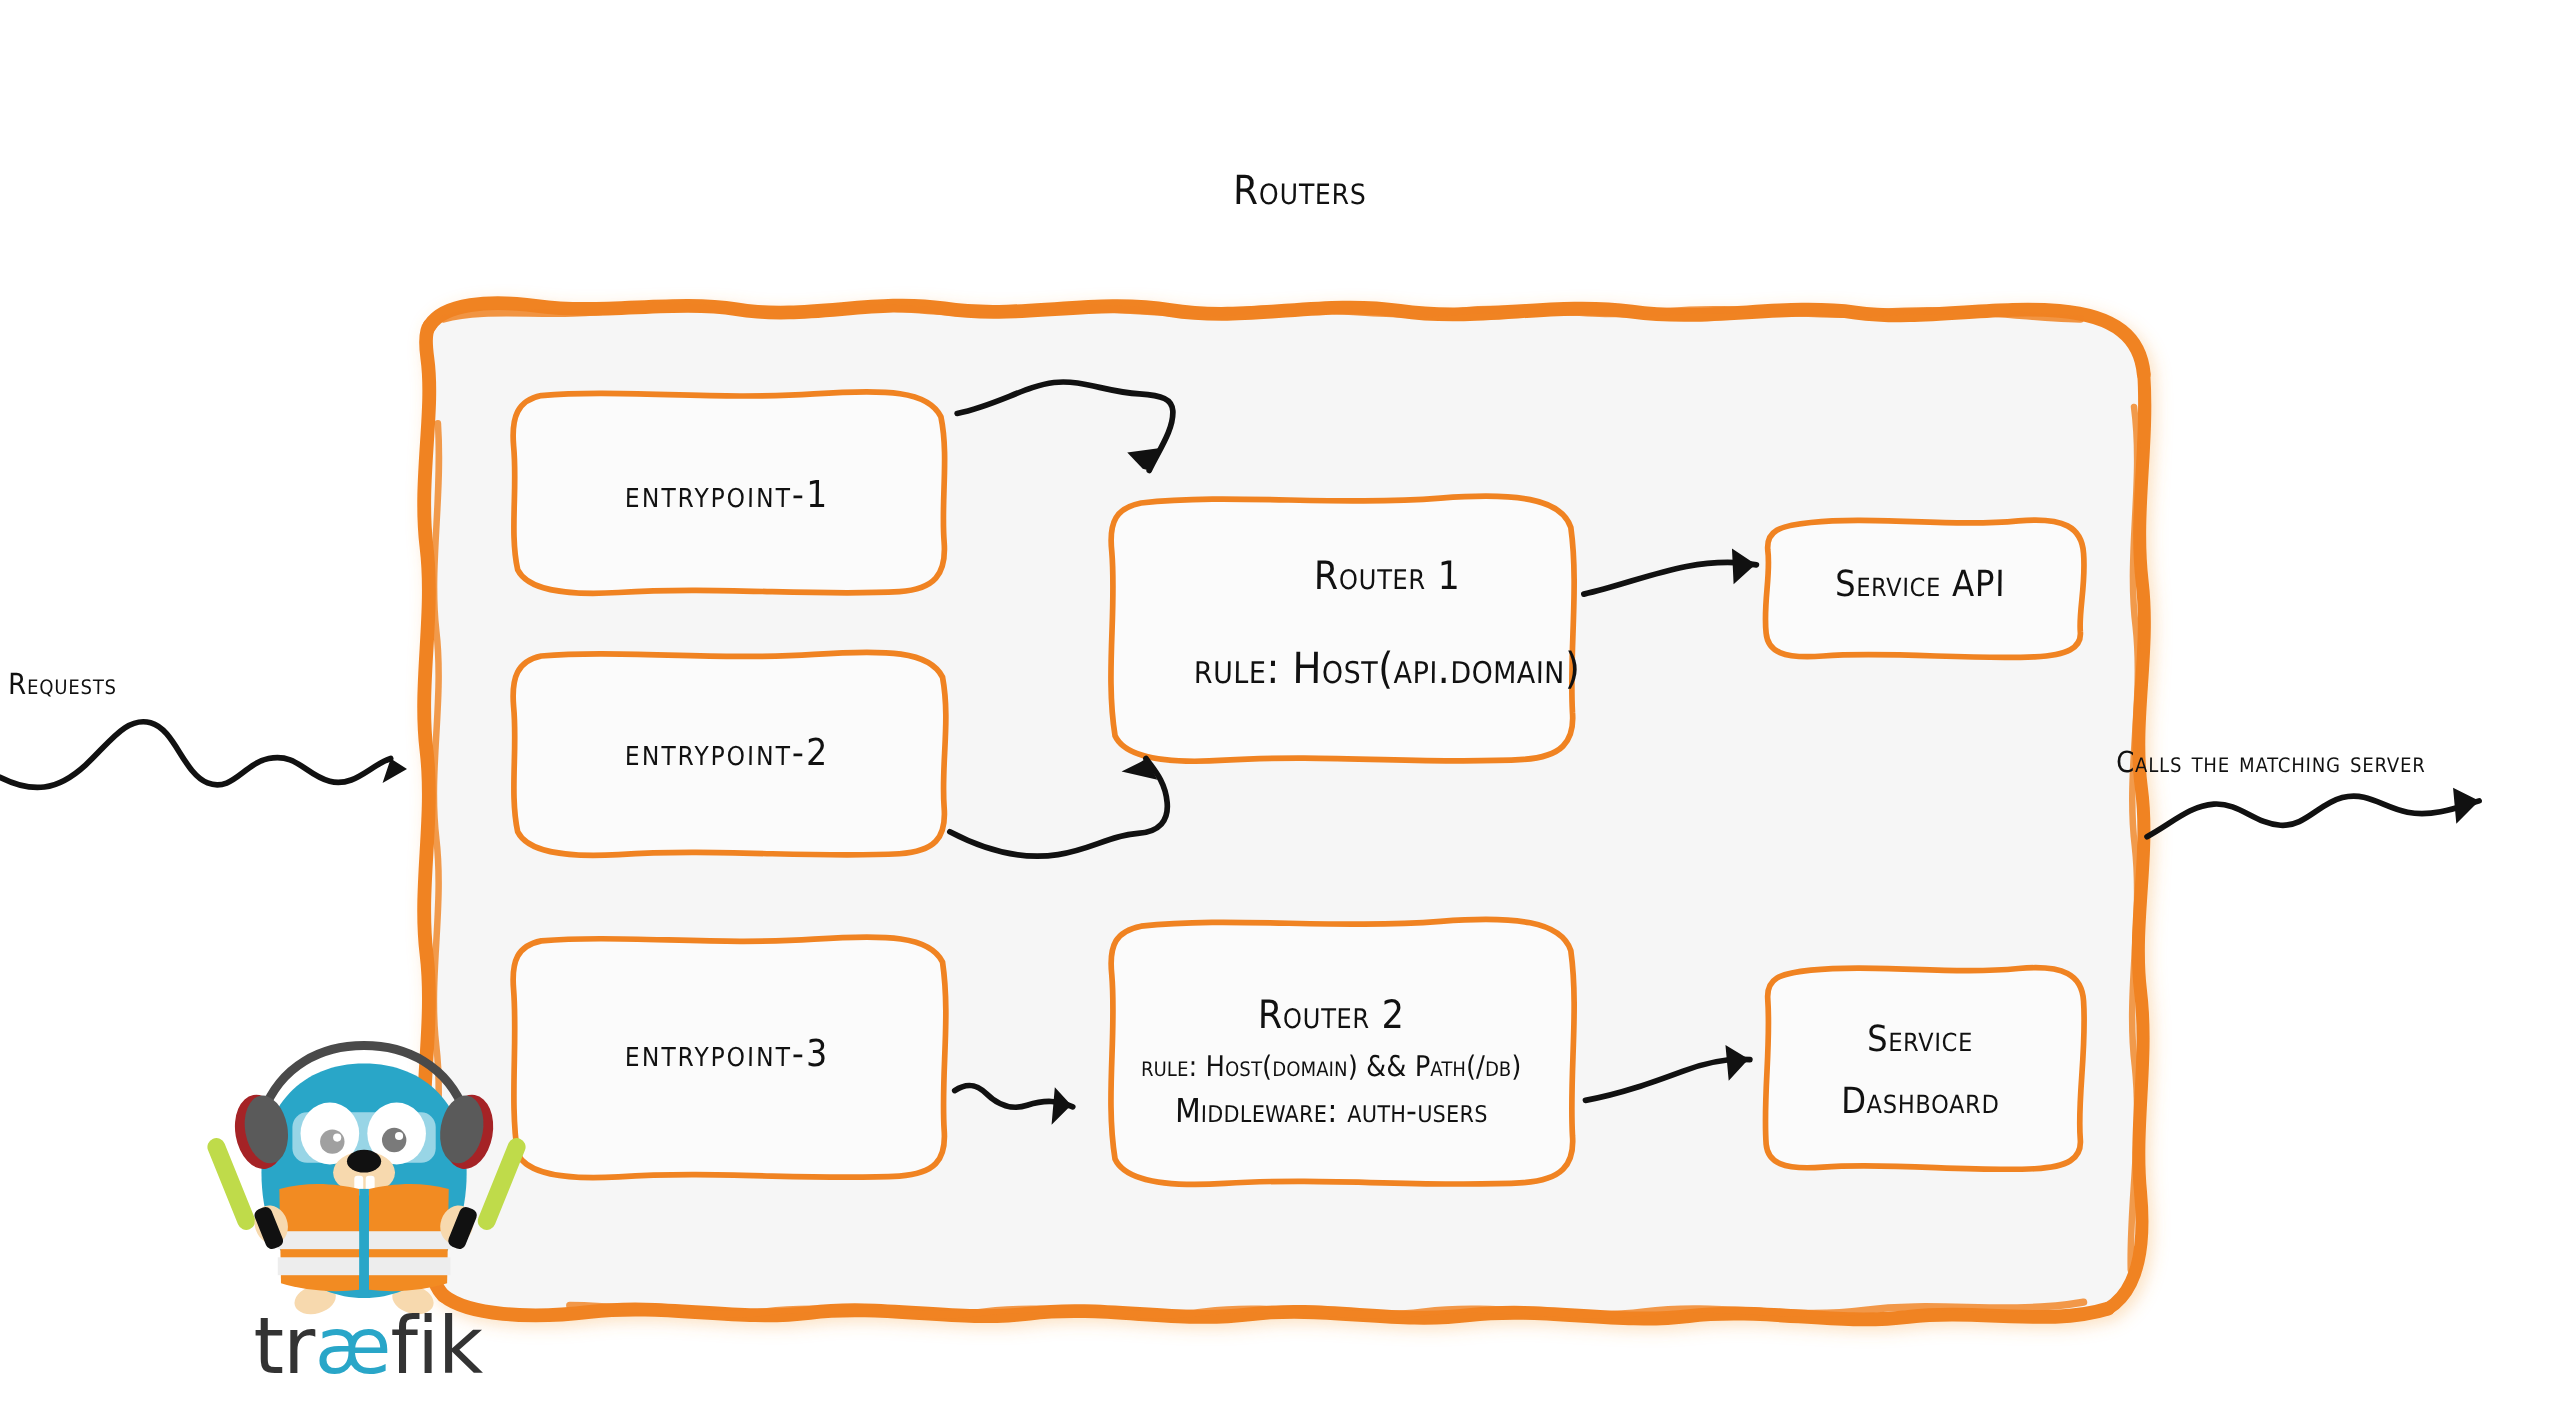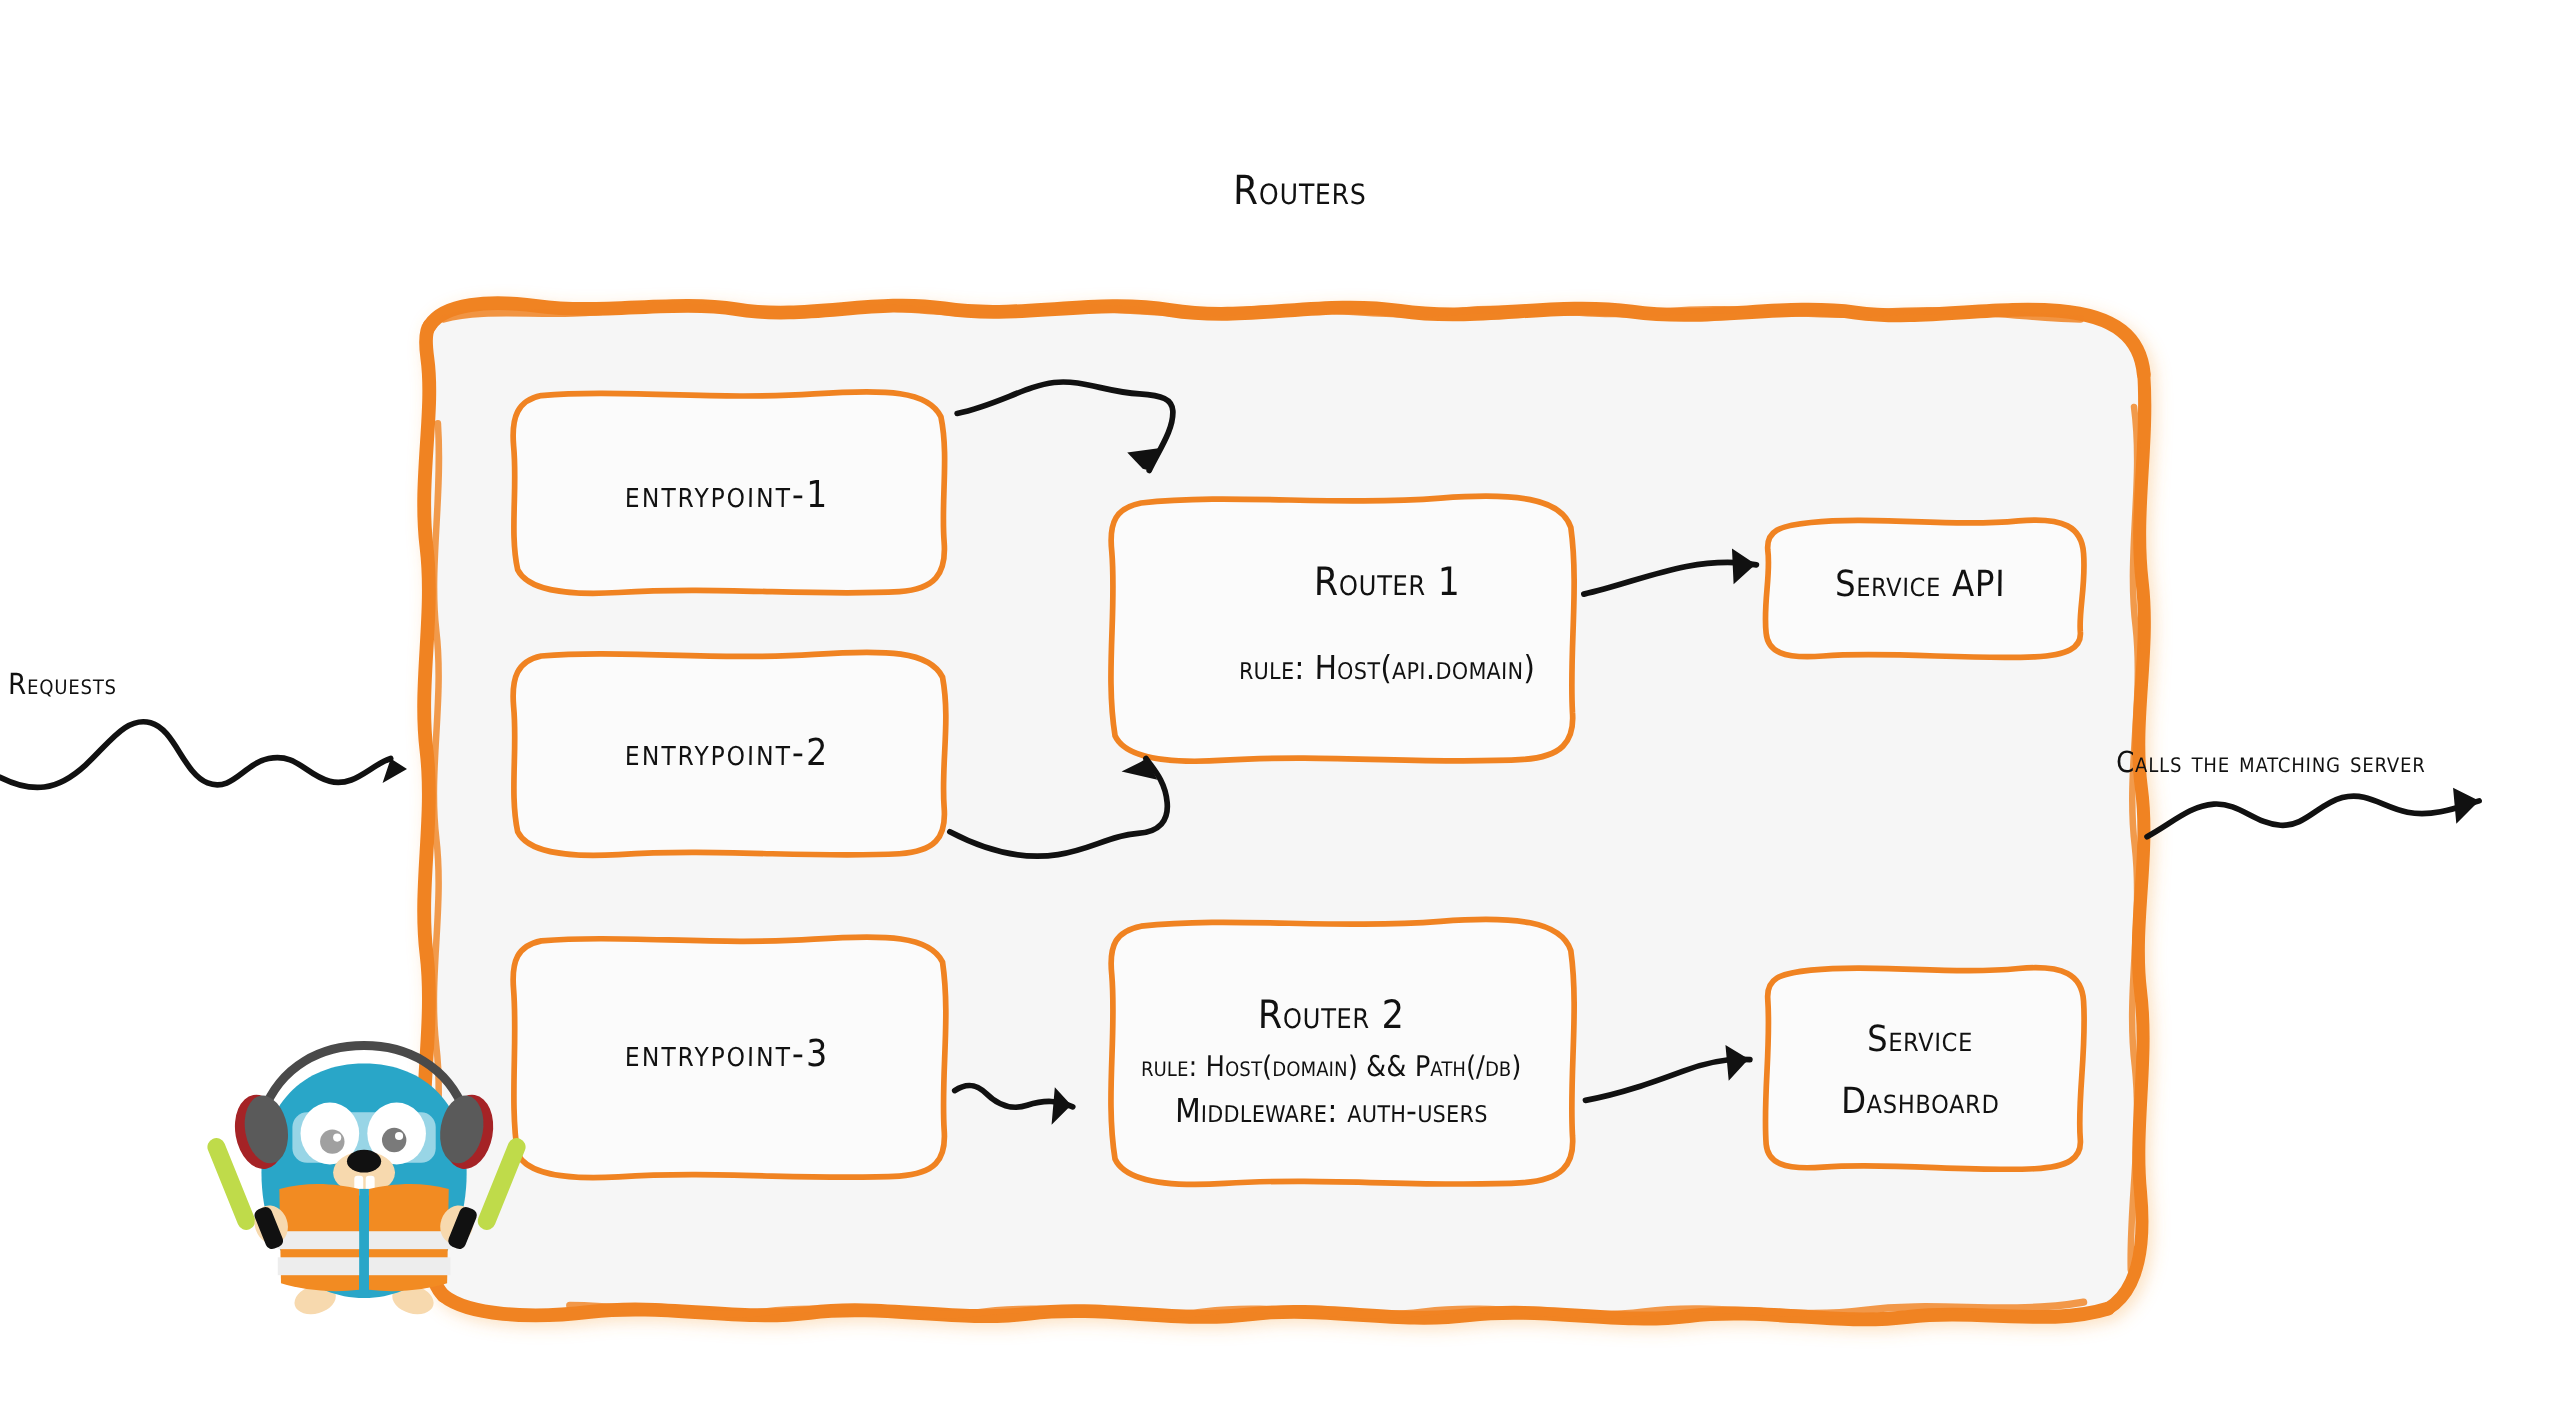--- a/index.html
+++ b/index.html
@@ -32,21 +32,21 @@
 
   
   .node-label{
     position:absolute;display:flex;flex-direction:column;
     align-items:center;justify-content:center;text-align:center;
   }
   .node-label .line{display:block;line-height:1.18;}
 
   .ep-text{font-size:37px;font-weight:500;letter-spacing:.055em;}
   .rt-title{font-size:39px;font-weight:500;letter-spacing:.015em;}
-  .rt-rule{font-size:33px;font-weight:500;letter-spacing:.01em;}
+  .rt-rule{font-size:43px;font-weight:500;letter-spacing:.01em;}
   .rt-rule-sm{font-size:28.5px;font-weight:500;letter-spacing:.005em;}
   .rt-mw{font-size:33px;font-weight:500;letter-spacing:.01em;}
   .sv-text{font-size:36px;font-weight:500;letter-spacing:.02em;}
 
   .side-text{font-size:29px;font-weight:500;letter-spacing:.03em;}
 
   
   #label-entrypoint-1{left:507px;  top:395px;  width:440px;height:199px;}
   #label-entrypoint-2{left:507px;  top:651px;  width:440px;height:203px;}
   #label-entrypoint-3{left:507px;  top:936px; width:440px;height:236px;}
@@ -285,16 +285,21 @@
       </g>
 
       <g>
         <ellipse cx="58" cy="250" rx="20" ry="24" fill="#F7D9AE" transform="rotate(-20 58 250)"></ellipse>
         <ellipse cx="286" cy="250" rx="20" ry="24" fill="#F7D9AE" transform="rotate(20 286 250)"></ellipse>
         <rect x="44" y="228" width="22" height="52" rx="8" fill="#111111" transform="rotate(-22 55 254)"></rect>
         <rect x="282" y="228" width="22" height="52" rx="8" fill="#111111" transform="rotate(22 293 254)"></rect>
       </g>
     </svg>
 
+    <div style="position:absolute;left:-6.5px;top:286px;width:301px;text-align:center;
+                font-family:'DejaVu Sans','Liberation Sans',sans-serif;font-size:78px;
+                font-weight:400;letter-spacing:-.01em;line-height:1;">
+      <span style="color:#333333;">tr</span><span style="color:#29A6C8;">æ</span><span style="color:#333333;">fik</span>
+    </div>
   </div>
 
 </div>
 
 
 </body></html>

